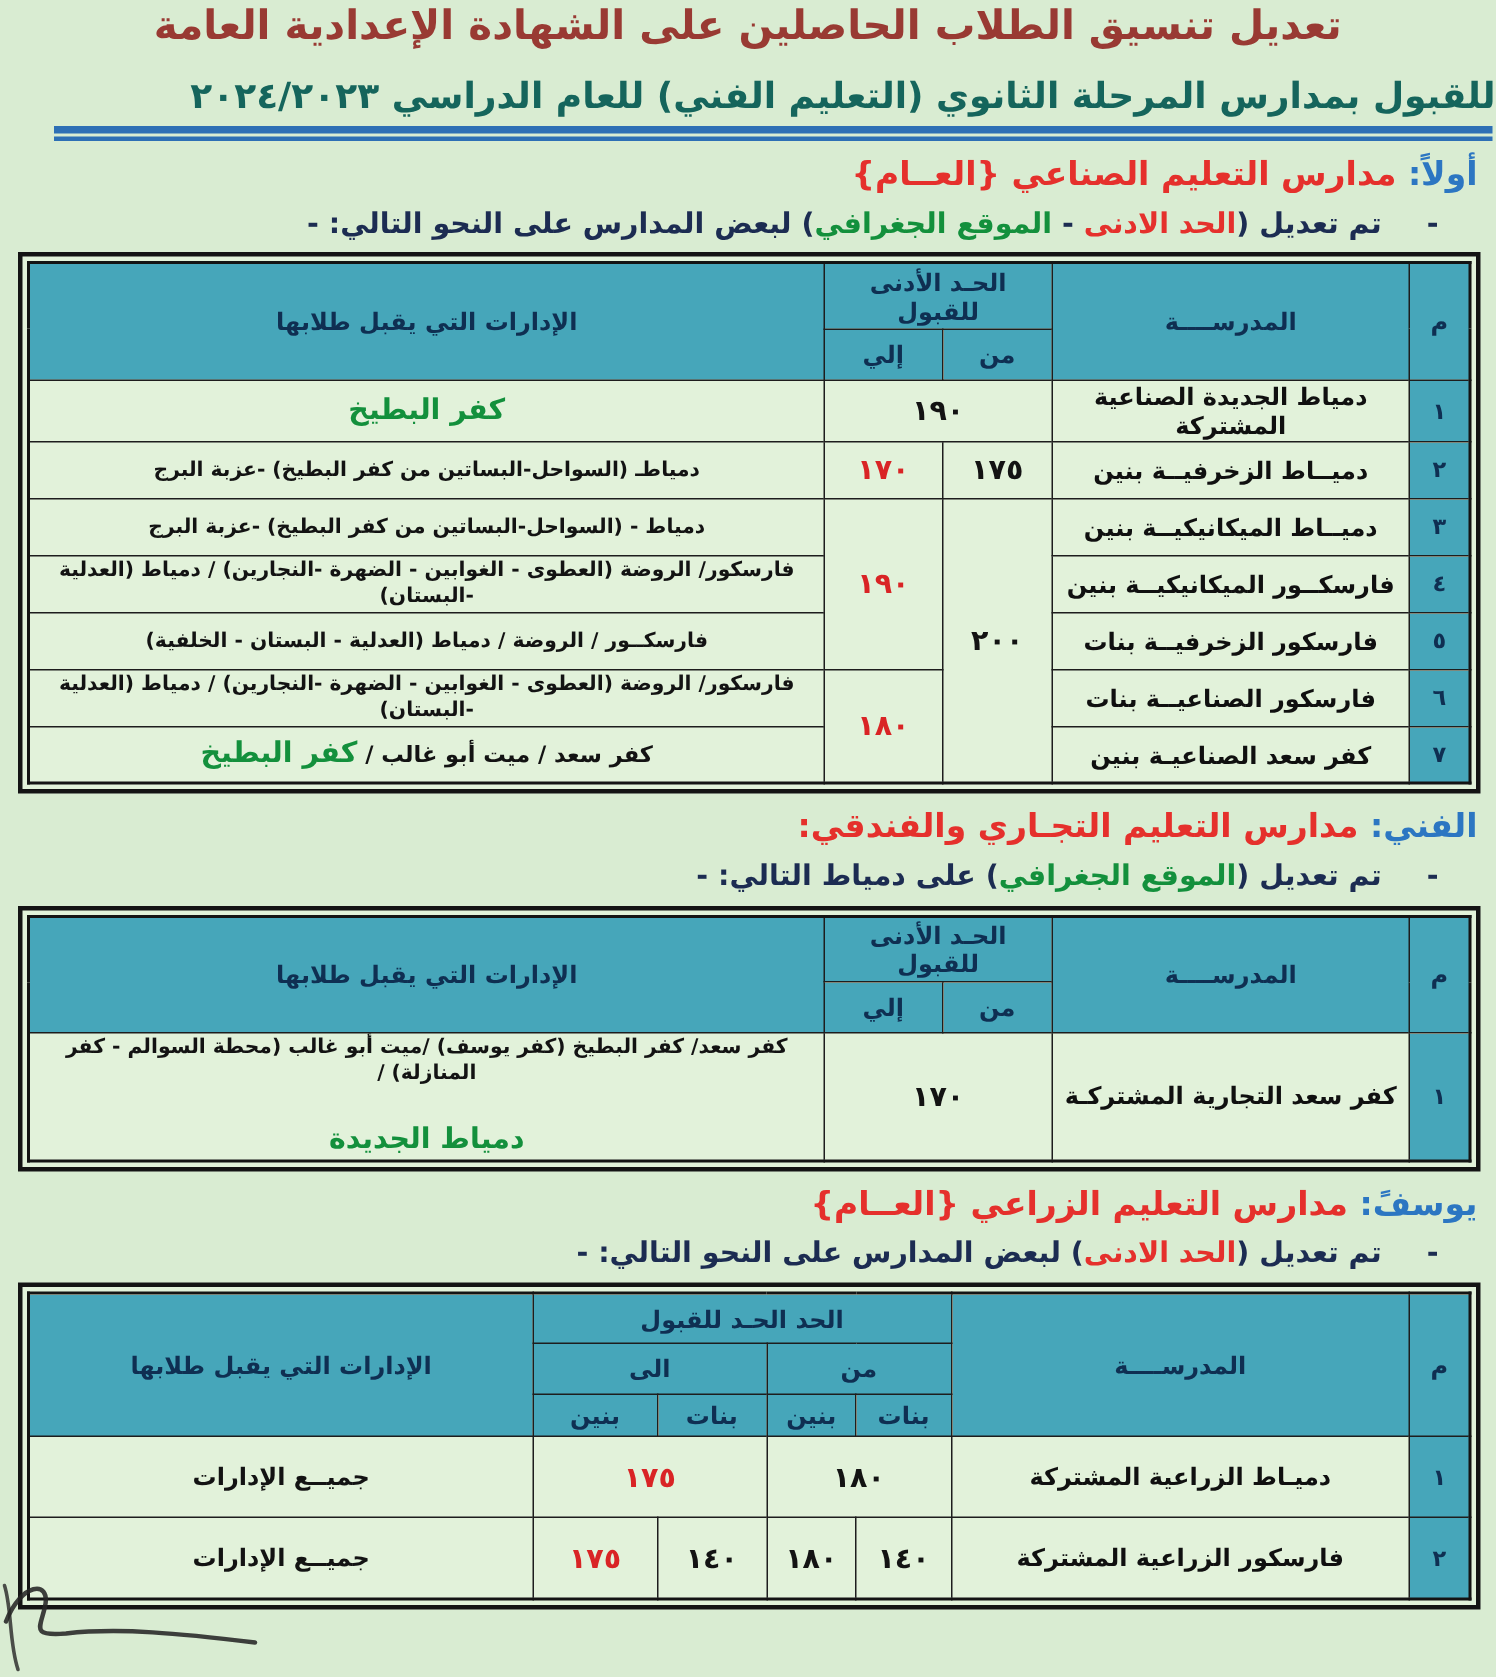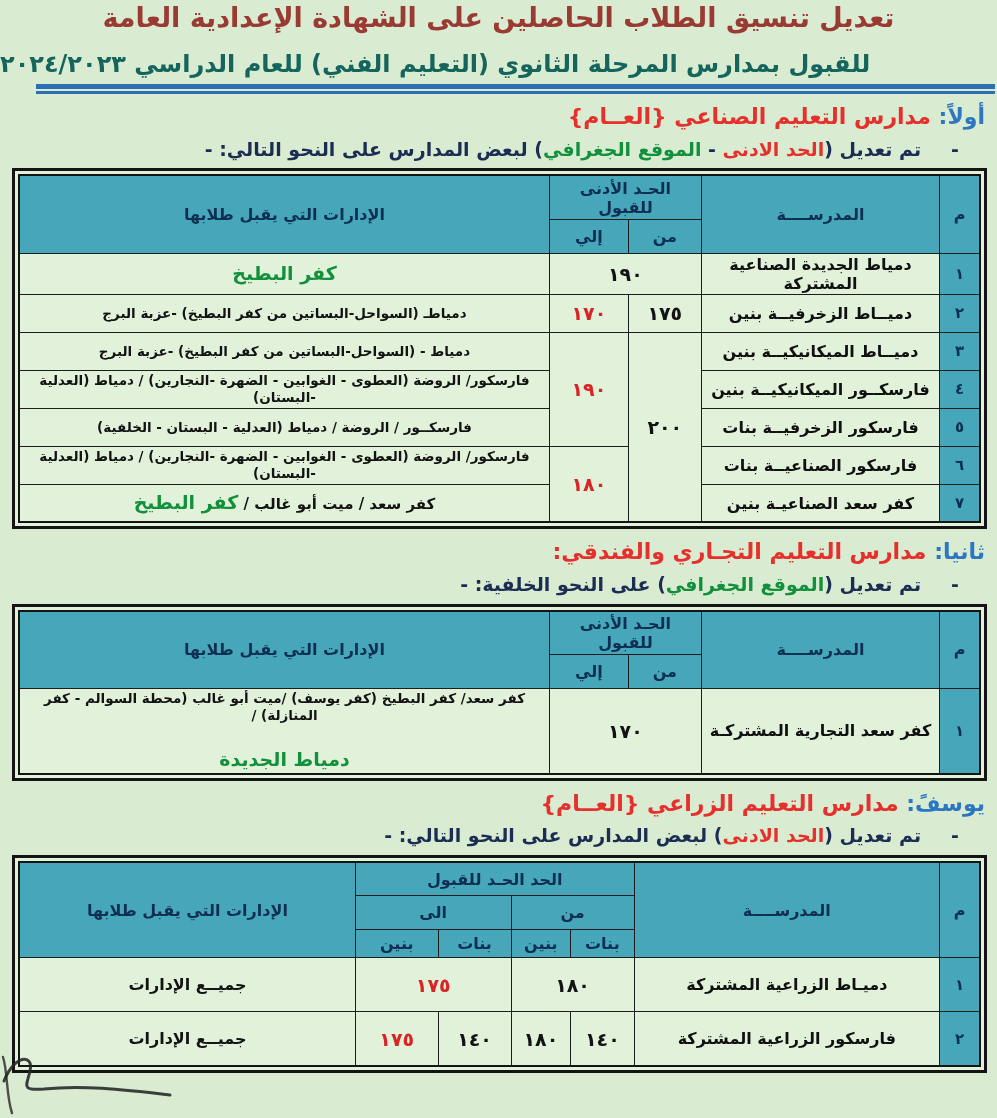--- a/index.html
+++ b/index.html
@@ -15,21 +15,21 @@
     font-family:"DejaVu Sans",sans-serif;
     direction:rtl;
     color:#171717;
   }
   
   .doc-title{
     text-align:center;color:var(--title-red);
     font-size:27px;font-weight:bold;padding-top:0;line-height:1.3;
   }
   .doc-subtitle{
-    text-align:left;color:var(--subtitle-teal);
+    text-align:right;color:var(--subtitle-teal);
     font-size:24px;font-weight:bold;margin-top:14px;line-height:1.25;
   }
   .divider{
     height:10px;margin:5px 2px 0 36px;
     border-top:5px solid var(--divider-blue);
     border-bottom:3px solid var(--divider-blue);
   }
   .sec-head{text-align:right;font-size:22px;font-weight:bold;margin:9px 12px 0 0;line-height:1.25;padding-left:19px;}
   .sec-num{color:var(--section-blue);}
   .sec-title{color:var(--section-red);}
@@ -136,25 +136,25 @@
     <tr>
       <td class="serial">٧</td>
       <td class="school">كفر سعد الصناعيـة بنين</td>
       <td class="dept"><span style="font-size:15px">كفر سعد / ميت أبو غالب / </span><span class="green-big">كفر البطيخ</span></td>
     </tr>
   </tbody>
 </table>
 </div>
 
 <div class="sec-head">
-  <span class="sec-num">ثانيا:</span>
+  <span class="sec-num">الفني:</span>
   <span class="sec-title">مدارس التعليم التجـاري والفندقي:</span>
 </div>
 <div class="bullet">
-  <span class="dash">-</span><span>تم تعديل (</span><span class="b-green">الموقع الجغرافي</span><span>) على النحو الخلفية: -</span>
+  <span class="dash">-</span><span>تم تعديل (</span><span class="b-green">الموقع الجغرافي</span><span>) على دمياط التالي: -</span>
 </div>
 
 <div class="tbl-wrap">
 <table class="t2">
   <colgroup>
         <col style="width:4.2%">
         <col style="width:24.8%">
         <col style="width:7.6%">
         <col style="width:8.2%">
         <col style="width:55.2%">

